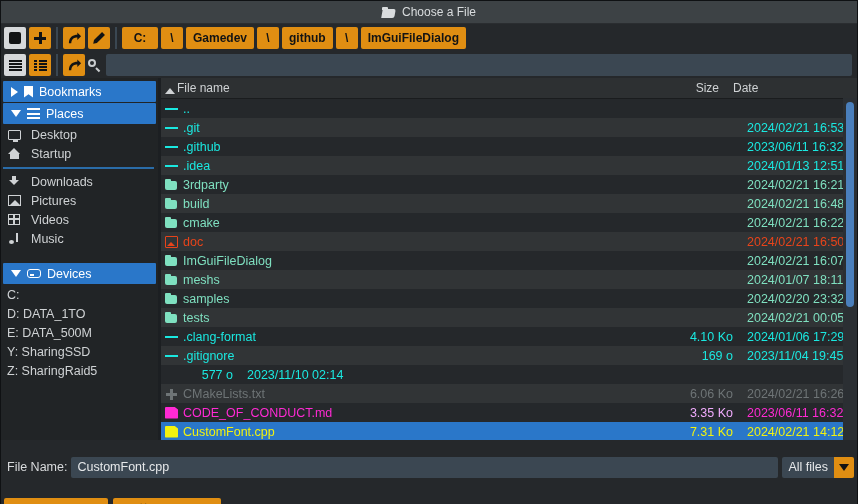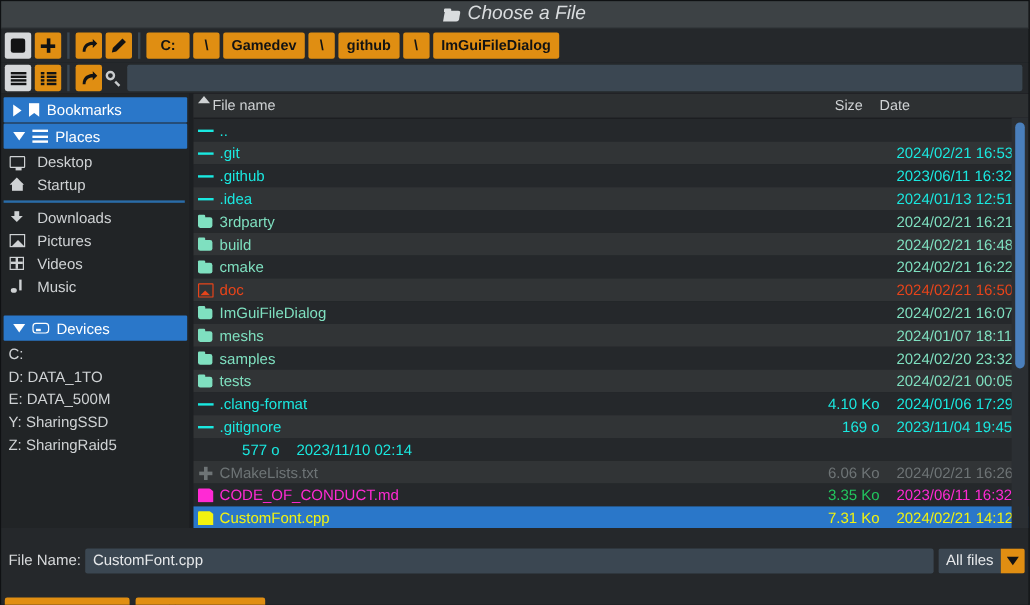--- a/index.html
+++ b/index.html
@@ -11,21 +11,21 @@
     color:#d8dadc;
     -webkit-font-smoothing:none;
   }
   #app{position:relative;width:858px;height:504px;box-sizing:border-box;border:1px solid #0f1113;}
 
   
   .titlebar{
     height:22px;background:#3d4245;display:flex;align-items:center;justify-content:center;
     border-bottom:1px solid #2a2d30;
   }
-  .titlebar .tb-inner{display:flex;align-items:center;gap:6px;font-size:16px;color:#d9dcde;font-style:italic;}
+  .titlebar .tb-inner{display:flex;align-items:center;gap:6px;font-size:12px;color:#d9dcde;}
   .folder-ico{display:inline-block;width:14px;height:11px;position:relative;}
   .folder-ico:before{content:"";position:absolute;left:0;top:2px;width:13px;height:9px;background:#d9dcde;
      border-radius:0 2px 2px 0;transform:skewX(-10deg);}
   .folder-ico:after{content:"";position:absolute;left:0;top:0px;width:6px;height:3px;background:#d9dcde;border-radius:1px 1px 0 0;}
 
   
   .toolbar{height:28px;background:#25282b;display:flex;align-items:center;padding:0 3px;gap:3px;}
   .toolbar2{height:26px;background:#25282b;display:flex;align-items:center;padding:0 3px;gap:3px;}
 
   .btn{
@@ -100,21 +100,21 @@
   .i-vid{width:12px;height:11px;border:1.5px solid #cfd2d4;box-sizing:border-box;position:relative;}
   .i-vid:before{content:"";position:absolute;left:0;top:3px;width:100%;height:1.5px;background:#cfd2d4;}
   .i-vid:after{content:"";position:absolute;left:4px;top:0;width:1.5px;height:100%;background:#cfd2d4;}
 
   .sepline{height:2px;background:#2a6ca8;margin:4px 4px 3px 2px;}
   .drow{height:19px;display:flex;align-items:center;padding-left:6px;color:#cfd2d4;font-size:12.5px;cursor:pointer;}
 
   
   .filepane{flex:1;background:#1f2224;display:flex;flex-direction:column;position:relative;overflow:hidden;}
   .fhead{height:20px;background:#2d3032;display:flex;align-items:center;color:#cfd2d4;font-size:12px;border-bottom:1px solid #1a1c1e;}
-  .fhead .c-name{flex:1;display:flex;align-items:flex-start;gap:2px;padding-left:4px;cursor:pointer;}
+  .fhead .c-name{flex:1;display:flex;align-items:flex-end;gap:2px;padding-left:4px;cursor:pointer;}
   .fhead .c-size{width:72px;text-align:right;padding-right:8px;cursor:pointer;}
   .fhead .c-date{width:110px;padding-left:6px;cursor:pointer;}
   .chev-up{width:0;height:0;border-bottom:6px solid #cfd2d4;border-left:5px solid transparent;border-right:5px solid transparent;position:relative;top:-1px;}
 
   .flist{flex:1;overflow:hidden;position:relative;}
   .frow{height:19px;display:flex;align-items:center;font-size:12.5px;cursor:pointer;}
   .frow.odd{background:#25282b;}
   .frow.even{background:#313436;}
   .frow.sel{background:#2a77c9 !important;}
   .frow .n{flex:1;display:flex;align-items:center;gap:5px;padding-left:4px;overflow:hidden;white-space:nowrap;}
@@ -437,21 +437,21 @@
               <span>CMakeLists.txt</span>
             </div>
             <div class="s" style="color:#6e7476">6.06 Ko</div>
             <div class="d" style="color:#6e7476">2024/02/21 16:26</div>
           </div>
           <div class="frow odd">
             <div class="n" style="color:#ff2ad4">
               <span class="fi file"></span>
               <span>CODE_OF_CONDUCT.md</span>
             </div>
-            <div class="s" style="color:#22c55e">3.35 Ko</div>
+            <div class="s" style="color:#f0abfc">3.35 Ko</div>
             <div class="d" style="color:#ff2ad4">2023/06/11 16:32</div>
           </div>
           <div class="frow even sel">
             <div class="n" style="color:#f2f20f">
               <span class="fi file"></span>
               <span>CustomFont.cpp</span>
             </div>
             <div class="s" style="color:#f2f20f">7.31 Ko</div>
             <div class="d" style="color:#f2f20f">2024/02/21 14:12</div>
           </div>

